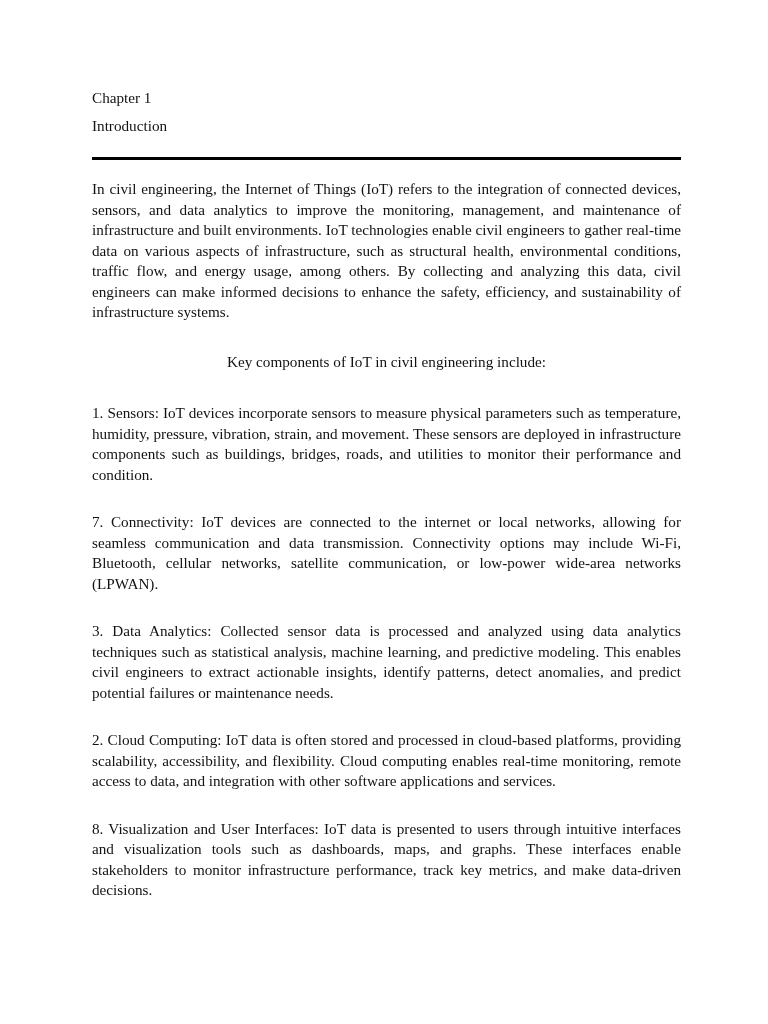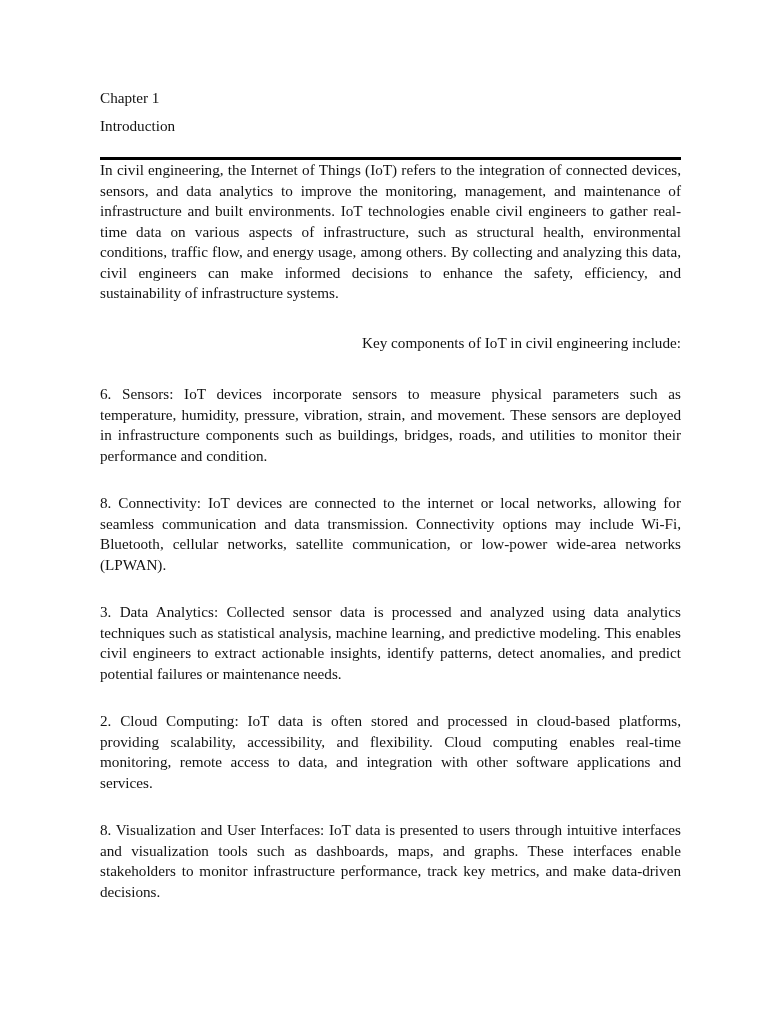--- a/index.html
+++ b/index.html
@@ -13,21 +13,20 @@
       overflow: hidden;
       font-family: "Liberation Serif", "DejaVu Serif", serif;
       color: #121212;
     }
     .page {
       position: relative;
       width: 768px;
       height: 1024px;
       background: #ffffff;
       box-sizing: border-box;
-      padding-left: 8px;
     }
     .content {
       box-sizing: border-box;
       padding: 88px 87px 0 92px;
     }
     .heading-line {
       font-size: 15.2px;
       line-height: 20.5px;
       margin: 0;
       text-align: left;
@@ -42,24 +41,25 @@
       margin-top: 21px;
       width: 100%;
     }
     p.body {
       font-size: 15.2px;
       line-height: 20.5px;
       text-align: justify;
       margin: 0;
     }
     p.intro-para {
+      margin-top: 19px;
     }
     p.list-intro {
       margin-top: 29px;
-      text-align: right;
+      text-align: center;
     }
     p.item {
       margin-top: 27px;
     }
     p.item.first {
       margin-top: 31px;
     }
   </style>
 </head>
 <body>
@@ -70,23 +70,23 @@
     <p class="heading-line">Chapter 1</p>
 
     <p class="heading-line second">Introduction</p>
 
     <div class="rule"></div>
 
     <p class="body intro-para">In civil engineering, the Internet of Things (IoT) refers to the integration of connected devices, sensors, and data analytics to improve the monitoring, management, and maintenance of infrastructure and built environments. IoT technologies enable civil engineers to gather real-time data on various aspects of infrastructure, such as structural health, environmental conditions, traffic flow, and energy usage, among others. By collecting and analyzing this data, civil engineers can make informed decisions to enhance the safety, efficiency, and sustainability of infrastructure systems.</p>
 
     <p class="body list-intro">Key components of IoT in civil engineering include:</p>
 
-    <p class="body item first">6. Sensors: IoT devices incorporate sensors to measure physical parameters such as temperature, humidity, pressure, vibration, strain, and movement. These sensors are deployed in infrastructure components such as buildings, bridges, roads, and utilities to monitor their performance and condition.</p>
+    <p class="body item first">1. Sensors: IoT devices incorporate sensors to measure physical parameters such as temperature, humidity, pressure, vibration, strain, and movement. These sensors are deployed in infrastructure components such as buildings, bridges, roads, and utilities to monitor their performance and condition.</p>
 
-    <p class="body item">8. Connectivity: IoT devices are connected to the internet or local networks, allowing for seamless communication and data transmission. Connectivity options may include Wi-Fi, Bluetooth, cellular networks, satellite communication, or low-power wide-area networks (LPWAN).</p>
+    <p class="body item">7. Connectivity: IoT devices are connected to the internet or local networks, allowing for seamless communication and data transmission. Connectivity options may include Wi-Fi, Bluetooth, cellular networks, satellite communication, or low-power wide-area networks (LPWAN).</p>
 
     <p class="body item">3. Data Analytics: Collected sensor data is processed and analyzed using data analytics techniques such as statistical analysis, machine learning, and predictive modeling. This enables civil engineers to extract actionable insights, identify patterns, detect anomalies, and predict potential failures or maintenance needs.</p>
 
     <p class="body item">2. Cloud Computing: IoT data is often stored and processed in cloud-based platforms, providing scalability, accessibility, and flexibility. Cloud computing enables real-time monitoring, remote access to data, and integration with other software applications and services.</p>
 
     <p class="body item">8. Visualization and User Interfaces: IoT data is presented to users through intuitive interfaces and visualization tools such as dashboards, maps, and graphs. These interfaces enable stakeholders to monitor infrastructure performance, track key metrics, and make data-driven decisions.</p>
 
   </div>
 </div>
 

